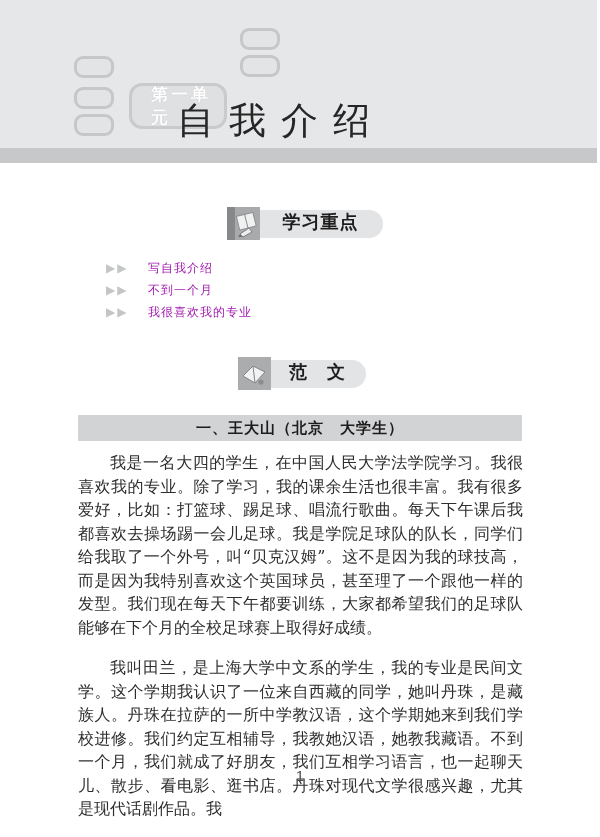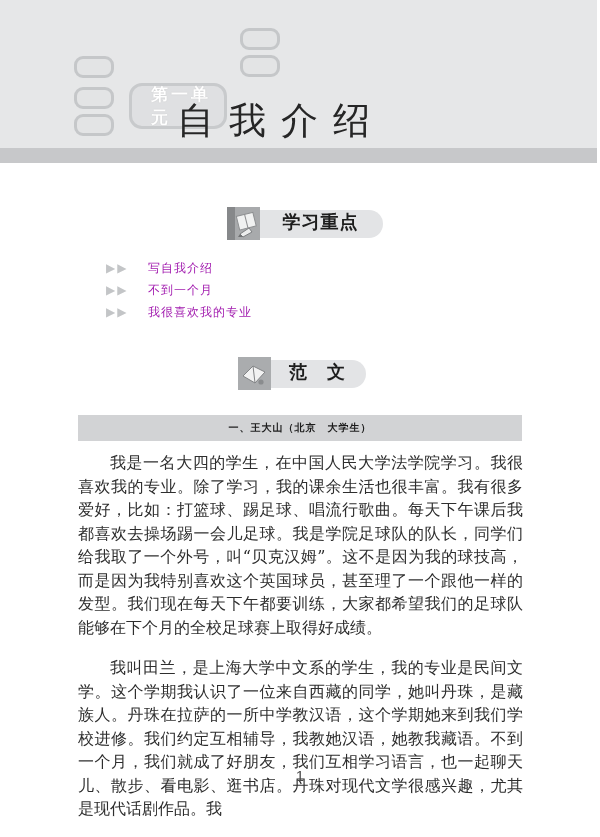--- a/index.html
+++ b/index.html
@@ -47,21 +47,21 @@
   .focus-pill { width:125px; }
   .sample-pill { width:97px; }
   
   .focus-list { position:absolute; left:106px; top:257px; list-style:none; }
   .focus-list li { display:flex; align-items:center; height:22px; margin-bottom:0; }
   .bullet-marker { color:#c3c5c7; font-size:12px; letter-spacing:2px; width:42px; }
   .bullet-text { color:#a21caf; font-size:12px; letter-spacing:1px; }
   
   .essay-bar {
     position:absolute; left:78px; width:444px; height:26px; background:#d2d3d5;
-    text-align:center; line-height:26px; font-weight:bold; font-size:10px;
+    text-align:center; line-height:26px; font-weight:bold; font-size:15px;
     color:#1c1c1c; letter-spacing:1px;
   }
   .bar-1 { top:415px; }
   .bar-2 { top:620px; }
   .essay-body {
     position:absolute; left:78px; width:445px;
     font-family:"DejaVu Serif","Liberation Serif",serif;
     font-size:16px; line-height:23.5px; color:#2e2e2e;
     text-align:justify; text-indent:2em;
   }

